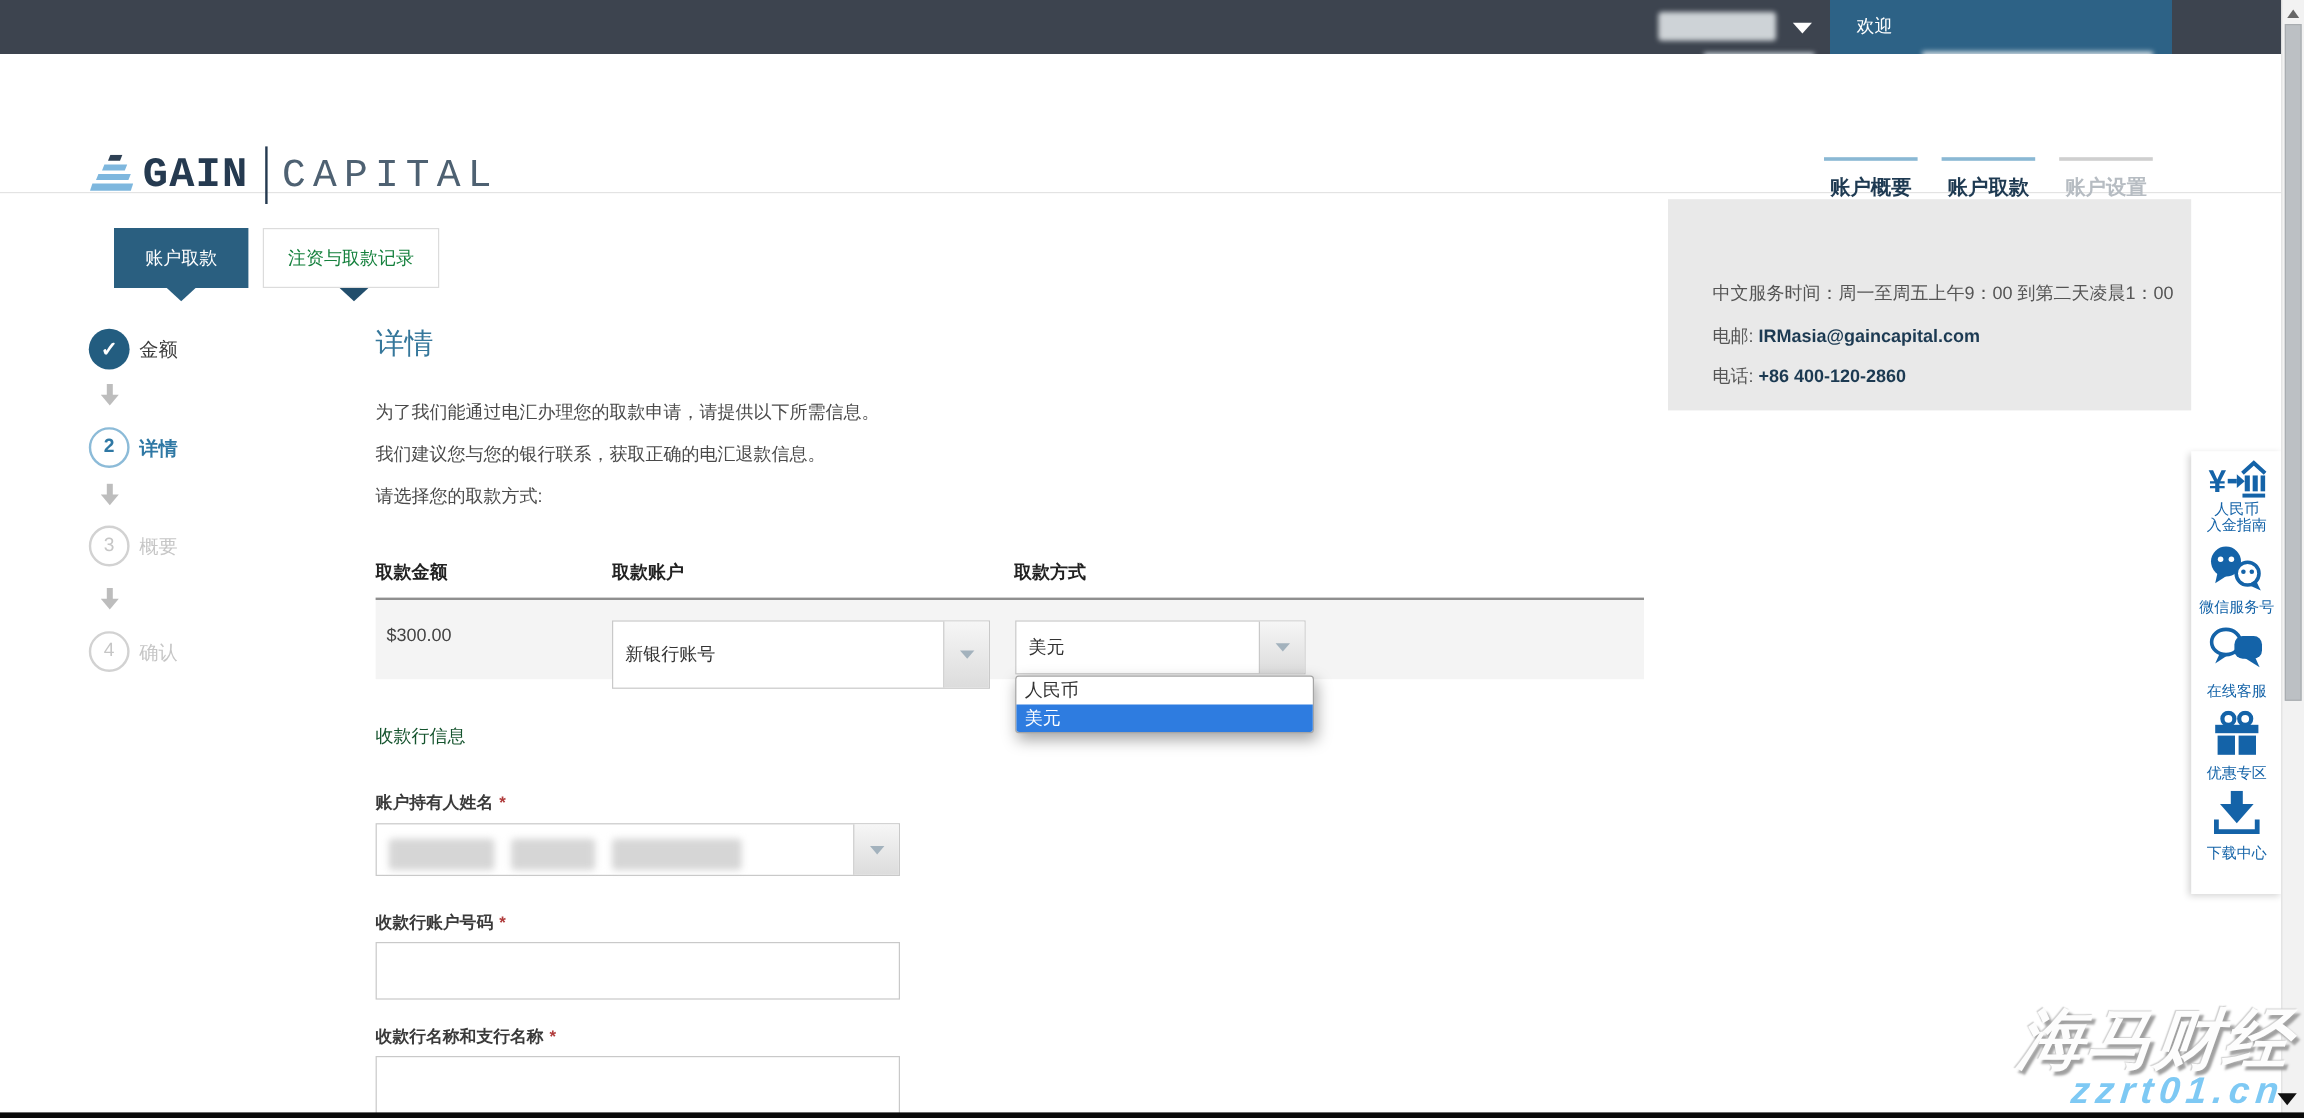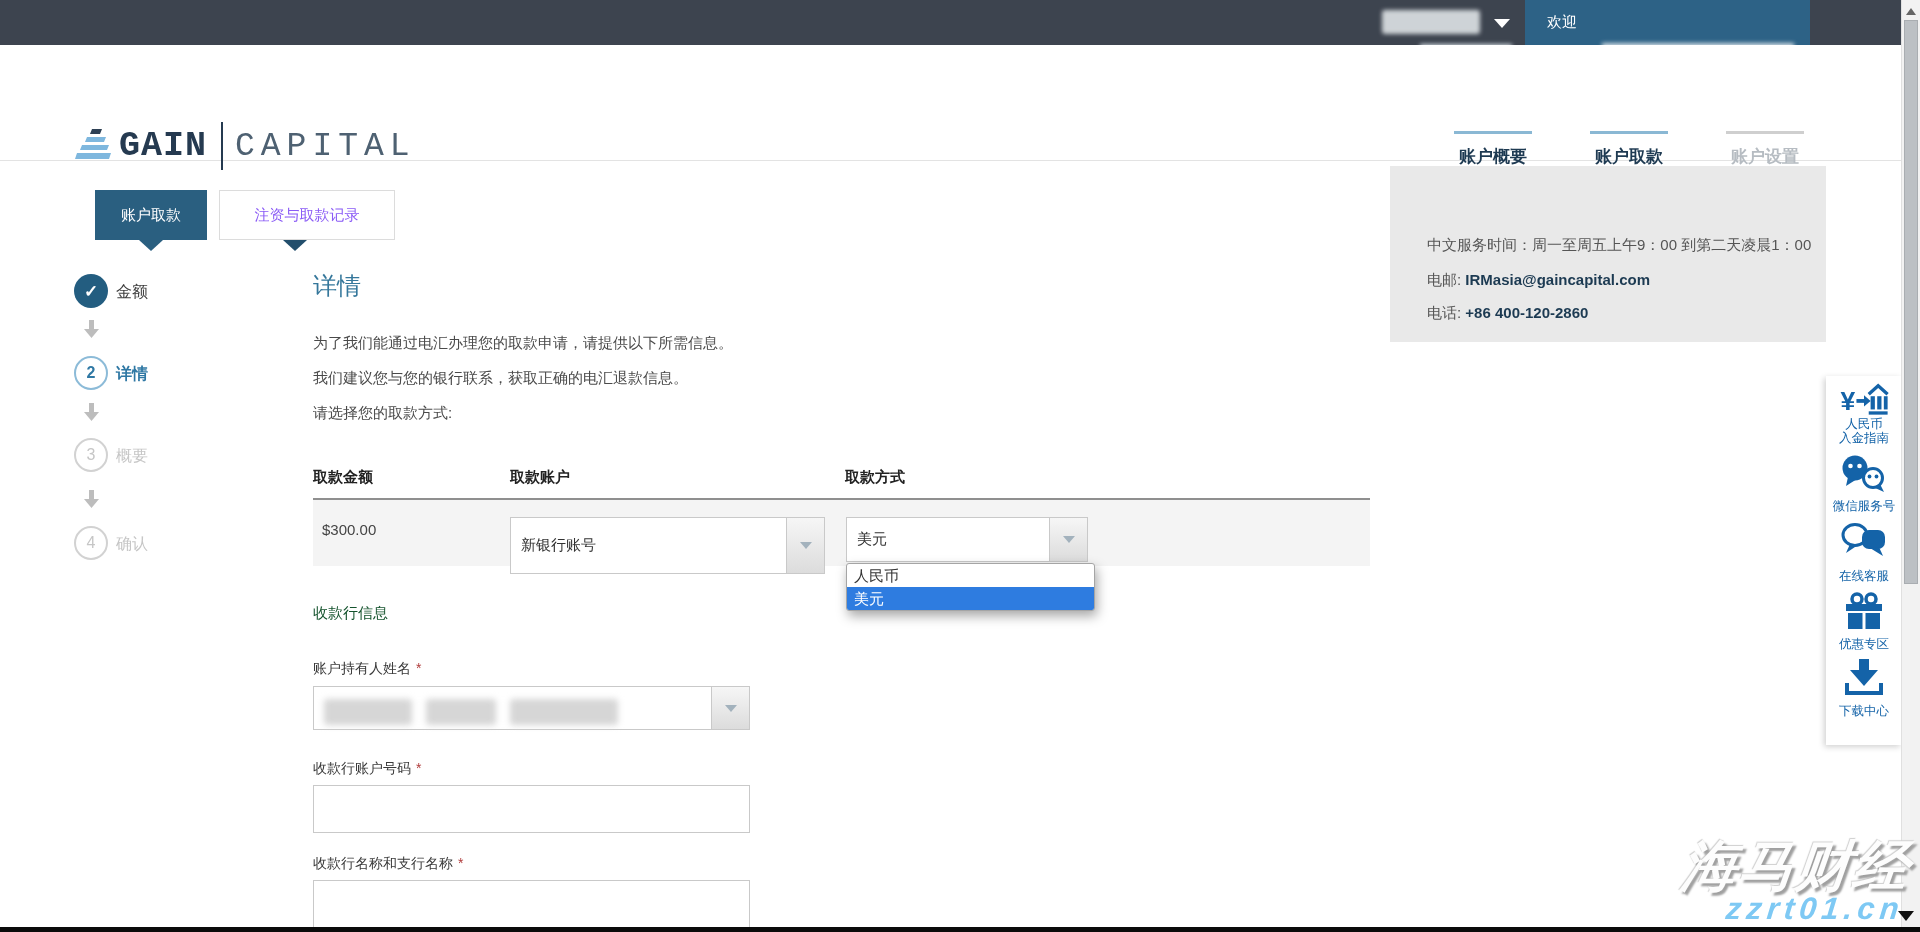--- a/index.html
+++ b/index.html
@@ -19,30 +19,30 @@
   #swoosh { position:absolute; left:1602px; top:43px; width:192px; height:19px; background:#cdd9e0;
     border-radius:0 0 45% 90% / 0 0 95% 100%; filter:blur(2px); }
 
   
   #header { position:absolute; left:0; top:45px; width:1920px; height:116px; background:#fff;
     border-bottom:1px solid #e3e3e3;font-family:Liberation Mono, monospace; }
   #logo { position:absolute; left:75px; top:76px; height:50px; display:flex; align-items:center; }
   #logo .gain { font-size:35px; font-weight:bold; color:#253a50; letter-spacing:1px; margin-left:8px; }
   #logo .sep { width:2px; height:48px; background:#253a50; margin:0 12px 0 14px; }
   #logo .capital { font-size:33px; font-weight:400; color:#4e6172; letter-spacing:6px; }
-  #nav { position:absolute; right:116px; top:86px; display:flex; gap:58px; }
+  #nav { position:absolute; right:126px; top:86px; display:flex; gap:20px; }
   .nav-item { border-top:3px solid #8ab8d4; padding-top:11px; font-size:17px; font-weight:bold;
     color:#1e3a52; min-width:78px; text-align:center; cursor:pointer; }
   .nav-item.disabled { border-top-color:#cfcfcf; color:#b6bcc2; }
 
   
   .tab { position:absolute; top:190px; height:50px; display:flex; align-items:center;
     justify-content:center; font-size:15px; cursor:pointer; }
   #tab1 { left:95px; width:112px; background:#2a5f80; color:#fff; }
-  #tab2 { left:219px; width:176px; background:#fff; border:1px solid #dcdcdc; color:#8b5cf6; }
+  #tab2 { left:219px; width:147px; background:#fff; border:1px solid #dcdcdc; color:#15803d; }
   .tab-tri { position:absolute; top:240px; width:0; height:0;
     border-left:12px solid transparent; border-right:12px solid transparent; }
   #tab1-tri { left:139px; border-top:11px solid #2a5f80; }
   #tab2-tri { left:283px; border-top:11px solid #224e6c; }
 
   
   .step-circle { position:absolute; left:74px; width:34px; height:34px; border-radius:50%;
     display:flex; align-items:center; justify-content:center; font-size:16px; }
   .step-label { position:absolute; left:116px; font-size:16px; }
   #sc1 { top:274px; background:#235d80; color:#fff; font-size:17px; font-weight:bold; }
@@ -76,21 +76,21 @@
   #sel-account { left:510px; top:517px; width:315px; height:57px; }
   #sel-method  { left:846px; top:517px; width:242px; height:45px; }
   #sel-holder  { left:313px; top:686px; width:437px; height:44px; }
 
   #dropdown { position:absolute; left:846px; top:563px; width:249px; background:#fff;
     border:1px solid #a5a5a5; border-radius:3px; box-shadow:2px 5px 12px rgba(0,0,0,.35); z-index:5; }
   .opt { height:23px; line-height:23px; padding-left:7px; font-size:15px; color:#333; cursor:pointer; }
   .opt.selected { background:#2e7ce0; color:#fff; border-radius:0 0 2px 2px; }
 
   #h-bank { position:absolute; left:313px; top:604px; font-size:15px; color:#14532d; font-weight:500; }
-  .flabel { position:absolute; left:313px; font-size:14px; font-weight:normal; color:#3a3a3a; }
+  .flabel { position:absolute; left:313px; font-size:14px; font-weight:bold; color:#3a3a3a; }
   .req { color:#b03b3b; margin-left:5px; }
   #fl1 { top:660px; } #fl2 { top:760px; } #fl3 { top:855px; }
   .tinput { position:absolute; left:313px; width:437px; background:#fff; border:1px solid #c9c9c9; }
   #inp-account { top:785px; height:48px; }
   #inp-bank { top:880px; height:50px; }
   .blur-blob { height:26px; background:#d6d6d6; border-radius:3px; filter:blur(3px); margin-top:8px; }
 
   
   #service { position:absolute; left:1390px; top:166px; width:436px; height:176px; background:#e9e9e9;
     padding:30px 0 0 37px; }

